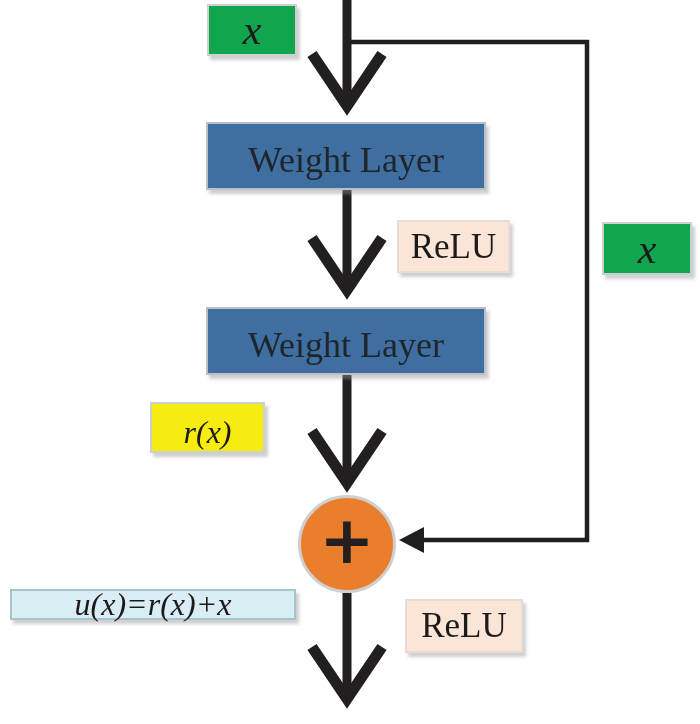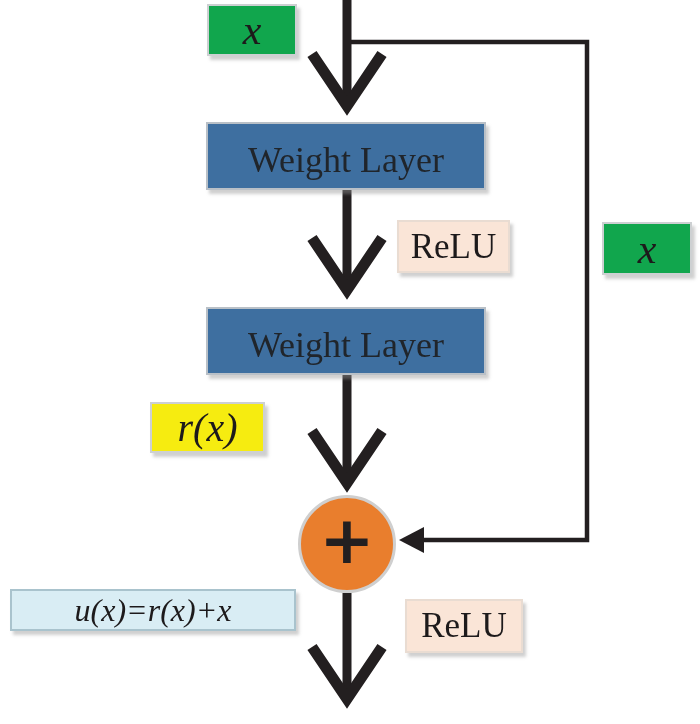--- a/index.html
+++ b/index.html
@@ -55,23 +55,23 @@
     box-sizing: border-box;
     white-space: nowrap;
   }
   .math {
     font-style: italic;
   }
   .box-input-top    { left: 207px; top: 4px;   width: 90px;  height: 52px; font-size: 42px; }
   .box-wl1          { left: 206px; top: 122px; width: 280px; height: 68px; font-size: 36px; border-color: #b9c0c7; }
   .box-relu1        { left: 397px; top: 220px; width: 113px; height: 53px; font-size: 35px; border-color: #e9dcd2; }
   .box-wl2          { left: 206px; top: 307px; width: 280px; height: 68px; font-size: 36px; border-color: #b9c0c7; }
-  .box-rx           { left: 150px; top: 402px; width: 115px; height: 51px; font-size: 40px; align-items: flex-end; }
+  .box-rx           { left: 150px; top: 402px; width: 115px; height: 51px; font-size: 32px; align-items: flex-end; }
   .box-input-right  { left: 602px; top: 222px; width: 90px;  height: 53px; font-size: 42px; }
-  .box-eq           { left: 10px;  top: 589px; width: 286px; height: 42px; font-size: 32px; border-color: #a9c3cd; }
+  .box-eq           { left: 10px;  top: 589px; width: 286px; height: 31px; font-size: 32px; border-color: #a9c3cd; }
   .box-relu2        { left: 405px; top: 599px; width: 118px; height: 54px; font-size: 35px; border-color: #e9dcd2; }
   .wl-text { color: #20252b; margin-top: 8px; }
   #sum-circle {
     position: absolute;
     z-index: 3;
     left: 298px; top: 495px;
     width: 98px; height: 98px;
     border-radius: 50%;
     border: 3px solid #cfcfcf;
     box-sizing: border-box;

